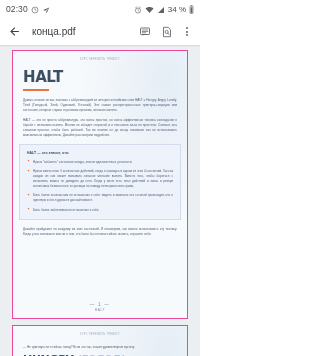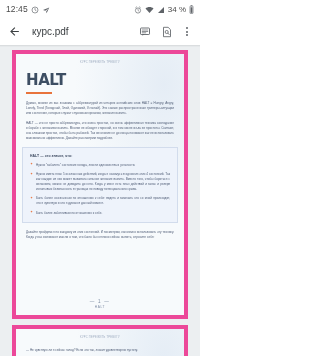--- a/index.html
+++ b/index.html
@@ -118,21 +118,21 @@
     overflow: hidden;
     padding-top: 3px;
     box-sizing: border-box;
   }
 
   .page {
     position: relative;
     width: 176px;
     margin: 0 auto 6px auto;
     background: #f7fafc;
-    border: 4px solid #ec4899;
+    border: 1px solid #ec4899;
     box-sizing: border-box;
     overflow: hidden;
   }
   .page-1 { height: 269px; }
   .page-2 { height: 60px; }
 
   
   .page::after {
     content: "";
     position: absolute;
@@ -273,21 +273,21 @@
     letter-spacing: -0.2px;
   }
 </style>
 </head>
 <body>
 
 <div class="app">
 
   <div class="statusbar">
     <div class="sb-left">
-      <span class="sb-clock">12:45</span>
+      <span class="sb-clock">02:30</span>
       <span class="ic">
         <svg width="8" height="8" viewBox="0 0 16 16">
           <circle cx="8" cy="8" r="6" fill="none" stroke="#5f6368" stroke-width="1.3"></circle>
           <path d="M8 4.8V8l2.2 1.4" fill="none" stroke="#5f6368" stroke-width="1.2" stroke-linecap="round"></path>
         </svg>
       </span>
       <span class="ic">
         <svg width="8" height="8" viewBox="0 0 16 16">
           <path d="M14.5 3 2 8.2l4.6 1.4L13 4.6 8.3 11.2l.9 3.1z" fill="#5f6368"></path>
         </svg>
@@ -321,21 +321,21 @@
       </span>
     </div>
   </div>
 
   <div class="toolbar">
     <div class="tb-back">
       <svg width="13" height="13" viewBox="0 0 24 24">
         <path d="M20 11H7.8l5.6-5.6L12 4l-8 8 8 8 1.4-1.4L7.8 13H20z" fill="#3c4043"></path>
       </svg>
     </div>
-    <div class="tb-title">курс.pdf</div>
+    <div class="tb-title">конца.pdf</div>
 
     <div class="tb-act">
       <svg width="12" height="12" viewBox="0 0 24 24">
         <rect x="3" y="4" width="18" height="13" rx="1.4" fill="none" stroke="#5f6368" stroke-width="1.8"></rect>
         <path d="M7 19.5 7 16.5l3.6 0z" fill="#5f6368"></path>
         <path d="M6.5 8h11M6.5 11h11M6.5 13.6h7" stroke="#5f6368" stroke-width="1.4" stroke-linecap="round"></path>
       </svg>
     </div>
 
     <div class="tb-act">

